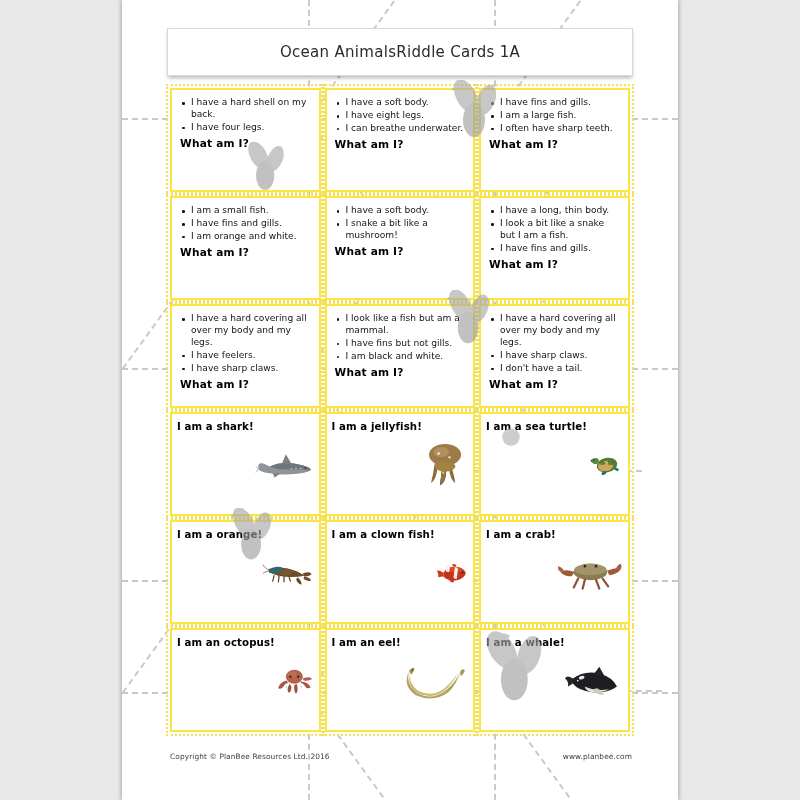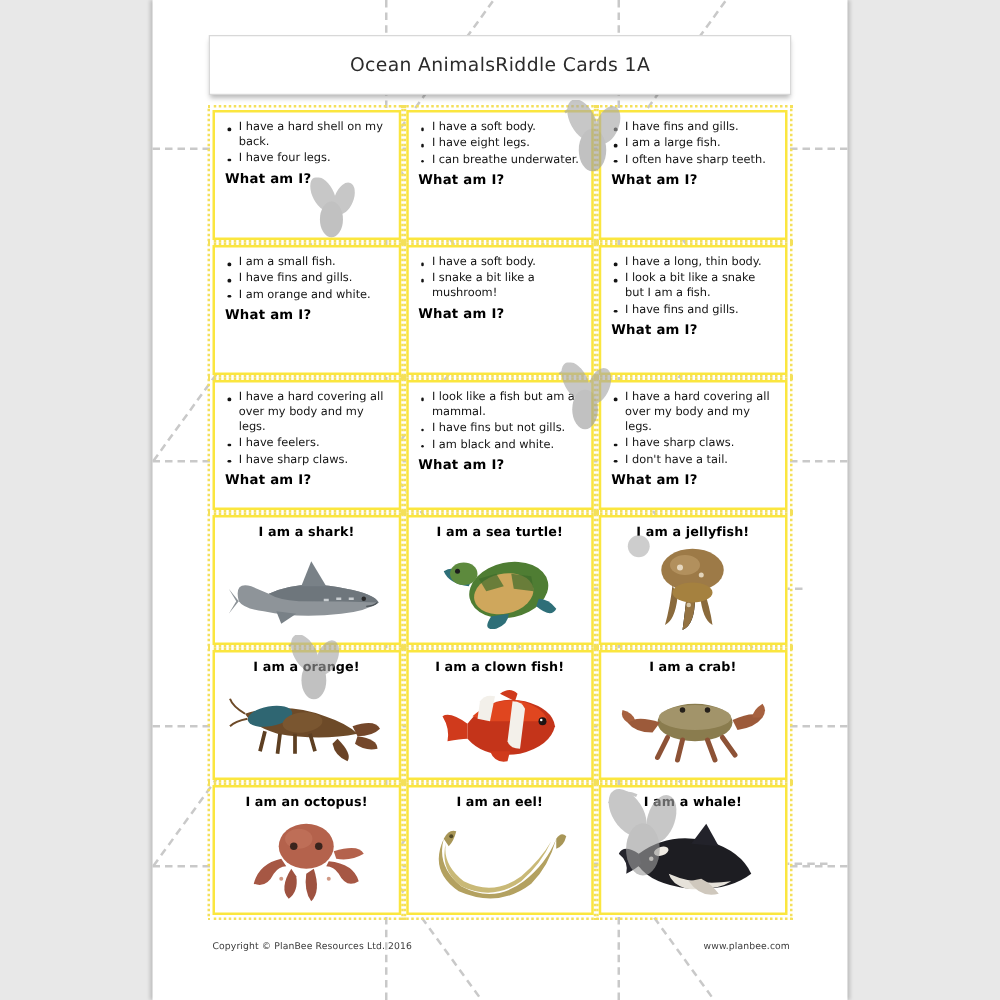--- a/index.html
+++ b/index.html
@@ -45,21 +45,21 @@
   }
   .grid-row{display:flex;gap:4px;margin-bottom:4px;}
   .card{
     width:150.5px;box-sizing:border-box;
     background:#ffffff;
     border:2px solid #fbe63f;
     outline:2px dotted #f4e05a;outline-offset:2px;
     position:relative;
   }
   .riddle-card{height:104px;padding:7px 8px 4px 8px;}
-  .answer-card{height:104px;padding:5px 5px 4px 5px;display:flex;flex-direction:column;}
+  .answer-card{height:104px;padding:5px 5px 4px 5px;display:flex;flex-direction:row;}
 
   ul.clues{list-style:none;margin:0;padding:0;}
   ul.clues li{
     position:relative;padding-left:11px;
     font-size:9.1px;line-height:11.9px;color:#141414;
     margin-bottom:1px;
     font-family:"DejaVu Sans",sans-serif;
   }
   ul.clues li:before{
     content:"";position:absolute;left:2px;top:5px;
@@ -214,49 +214,49 @@
      <path d="M10 40 L2 30 L8 40 L2 50Z" fill="#8e9499"></path>
      <circle cx="110" cy="38" r="1.8" fill="#2a2a2a"></circle>
      <path d="M112 44 Q118 44 121 41" stroke="#4c5358" stroke-width="1" fill="none"></path>
      <rect x="78" y="38" width="4" height="2" fill="#c9ced1"></rect>
      <rect x="88" y="37" width="4" height="2" fill="#c9ced1"></rect>
      <rect x="98" y="37" width="4" height="2" fill="#c9ced1"></rect>
    </svg>
               </div>
             </div>
             <div class="card answer-card">
-              <div class="answer-label">I am a sea turtle!</div>
-              <div class="answer-art">
-                <svg width="110" height="66" viewBox="0 0 110 66">
-     <ellipse cx="62" cy="33" rx="32" ry="22" fill="#4f7d33" transform="rotate(-12 62 33)"></ellipse>
-     <ellipse cx="58" cy="36" rx="24" ry="16" fill="#cfa75c" transform="rotate(-12 58 36)"></ellipse>
-     <path d="M34 22 Q18 12 10 18 Q14 28 30 30Z" fill="#2e6f78"></path>
-     <path d="M48 54 Q40 66 52 64 Q62 60 62 52Z" fill="#2e6f78"></path>
-     <path d="M84 46 Q96 56 100 48 Q94 40 86 40Z" fill="#2e6f78"></path>
-     <ellipse cx="26" cy="20" rx="11" ry="9" fill="#5d8a3d"></ellipse>
-     <circle cx="21" cy="18" r="2" fill="#1d1d1d"></circle>
-     <path d="M38 24 L52 20 L58 30 L44 34Z" fill="#3d6b2b" opacity=".7"></path>
-     <path d="M64 20 L80 22 L82 34 L66 32Z" fill="#3d6b2b" opacity=".7"></path>
-   </svg>
-              </div>
-            </div>
-            <div class="card answer-card">
               <div class="answer-label">I am a jellyfish!</div>
               <div class="answer-art">
                 <svg width="72" height="76" viewBox="0 0 72 76">
      <ellipse cx="36" cy="22" rx="25" ry="17" fill="#9d7a47"></ellipse>
      <ellipse cx="30" cy="18" rx="12" ry="8" fill="#b89663" opacity=".8"></ellipse>
      <path d="M20 34 Q18 52 14 66 Q22 62 24 44Z" fill="#8a6a3c"></path>
      <path d="M32 36 Q30 56 28 70 Q38 66 38 44Z" fill="#9473422"></path>
      <path d="M32 36 Q30 56 28 70 Q38 66 38 44Z" fill="#947342"></path>
      <path d="M44 34 Q50 52 52 66 Q44 62 42 42Z" fill="#8a6a3c"></path>
      <ellipse cx="36" cy="40" rx="16" ry="8" fill="#a5813f"></ellipse>
      <circle cx="26" cy="20" r="2.4" fill="#efe4cf" opacity=".85"></circle>
      <circle cx="43" cy="26" r="2" fill="#efe4cf" opacity=".85"></circle>
      <circle cx="33" cy="50" r="1.8" fill="#e5d8bd" opacity=".8"></circle>
+   </svg>
+              </div>
+            </div>
+            <div class="card answer-card">
+              <div class="answer-label">I am a sea turtle!</div>
+              <div class="answer-art">
+                <svg width="110" height="66" viewBox="0 0 110 66">
+     <ellipse cx="62" cy="33" rx="32" ry="22" fill="#4f7d33" transform="rotate(-12 62 33)"></ellipse>
+     <ellipse cx="58" cy="36" rx="24" ry="16" fill="#cfa75c" transform="rotate(-12 58 36)"></ellipse>
+     <path d="M34 22 Q18 12 10 18 Q14 28 30 30Z" fill="#2e6f78"></path>
+     <path d="M48 54 Q40 66 52 64 Q62 60 62 52Z" fill="#2e6f78"></path>
+     <path d="M84 46 Q96 56 100 48 Q94 40 86 40Z" fill="#2e6f78"></path>
+     <ellipse cx="26" cy="20" rx="11" ry="9" fill="#5d8a3d"></ellipse>
+     <circle cx="21" cy="18" r="2" fill="#1d1d1d"></circle>
+     <path d="M38 24 L52 20 L58 30 L44 34Z" fill="#3d6b2b" opacity=".7"></path>
+     <path d="M64 20 L80 22 L82 34 L66 32Z" fill="#3d6b2b" opacity=".7"></path>
    </svg>
               </div>
             </div>
           </div>
           <div class="grid-row">
             <div class="card answer-card">
               <div class="answer-label">I am a orange!</div>
               <div class="answer-art">
                 <svg width="126" height="66" viewBox="0 0 126 66">
      <path d="M14 24 Q46 14 78 26 Q96 32 104 40 Q74 46 40 40 Q20 34 14 24Z" fill="#6d4a28"></path>

